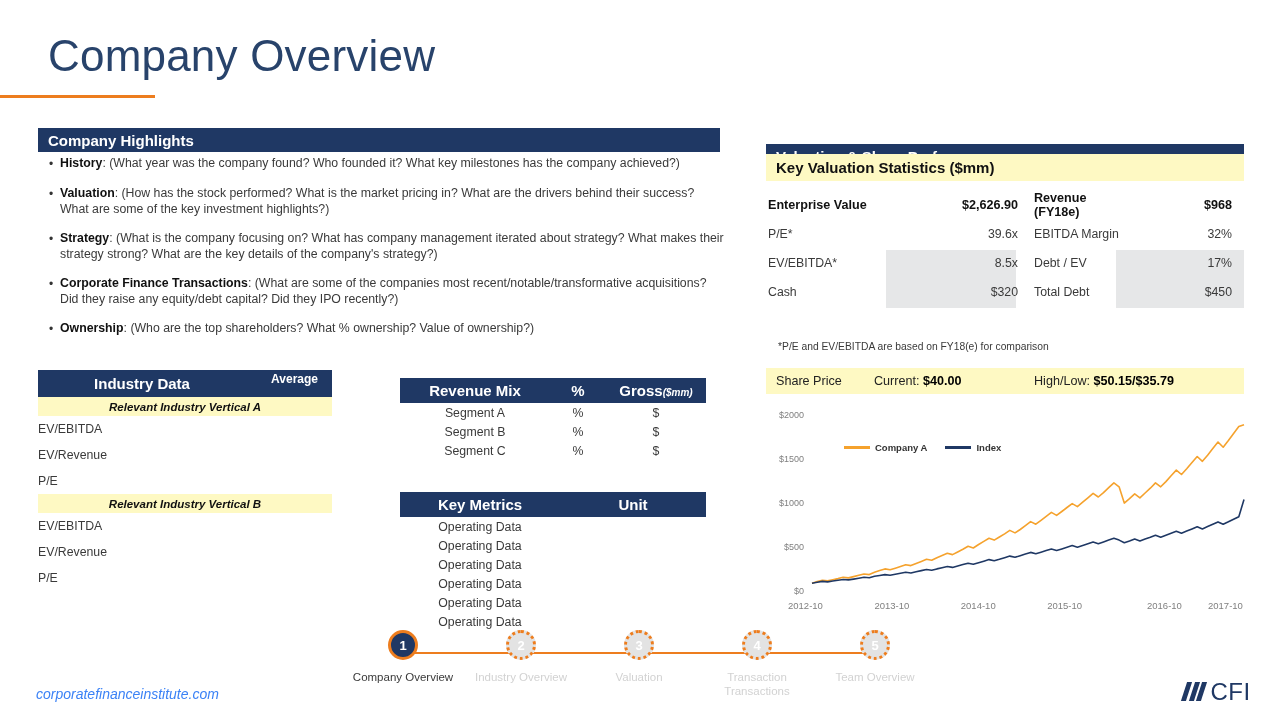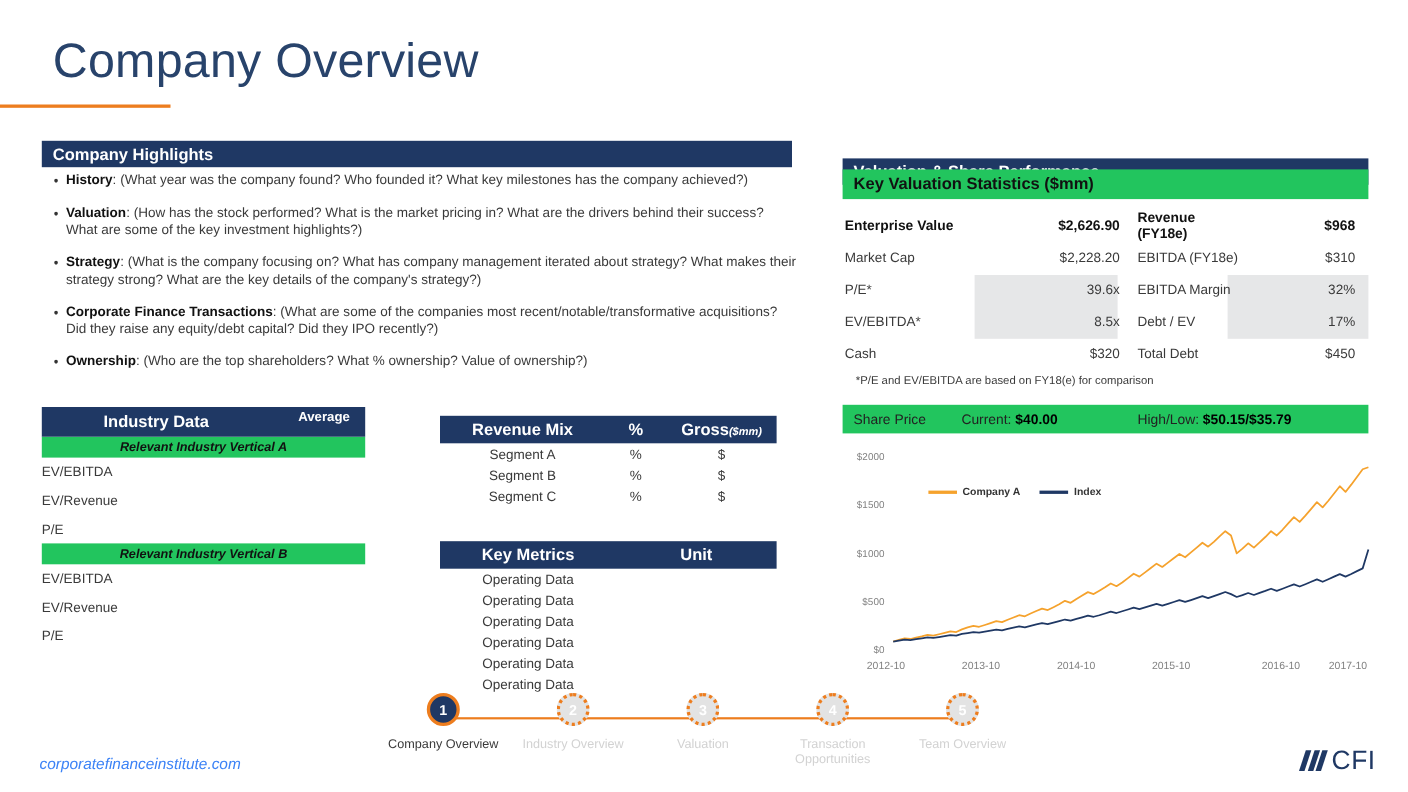--- a/index.html
+++ b/index.html
@@ -15,21 +15,21 @@
     font-weight:400;letter-spacing:.2px;line-height:1;
   }
   .title-rule{position:absolute;left:0px;top:95px;width:155px;height:3px;background:#ED7D1E;}
 
   
   .navybar{
     background:#1F3864;color:#fff;font-weight:bold;
     display:flex;align-items:center;box-sizing:border-box;
   }
   .orangebar{
-    background:#22c55e;color:#111;font-weight:bold;
+    background:#fef9c3;color:#111;font-weight:bold;
     display:flex;align-items:center;box-sizing:border-box;
   }
 
   
   #highlights-header{position:absolute;left:38px;top:128px;width:682px;height:24px;padding-left:10px;font-size:15px;}
   #highlights-list{position:absolute;left:42px;top:156px;width:682px;}
   .bullet{display:flex;margin-bottom:14px;}
   .bullet .dot{width:18px;flex:0 0 18px;font-size:12px;color:#333;line-height:15px;padding-top:1px;text-align:center;}
   .bullet .btxt{font-size:12.3px;line-height:15.5px;color:#3a3a3a;}
   .bullet .btxt b{color:#111;font-weight:bold;}
@@ -233,26 +233,20 @@
     <div class="vshade" id="vshade-left"></div>
     <div class="vshade" id="vshade-right"></div>
     <div id="valgrid-body">
         <div class="vrow first">
           <span class="lbl">Enterprise Value</span>
           <span class="val">$2,626.90</span>
           <span class="lbl2">Revenue (FY18e)</span>
           <span class="val2">$968</span>
         </div>
         <div class="vrow">
-          <span class="lbl">Market Cap</span>
-          <span class="val">$2,228.20</span>
-          <span class="lbl2">EBITDA (FY18e)</span>
-          <span class="val2">$310</span>
-        </div>
-        <div class="vrow">
           <span class="lbl">P/E*</span>
           <span class="val">39.6x</span>
           <span class="lbl2">EBITDA Margin</span>
           <span class="val2">32%</span>
         </div>
         <div class="vrow">
           <span class="lbl">EV/EBITDA*</span>
           <span class="val">8.5x</span>
           <span class="lbl2">Debt / EV</span>
           <span class="val2">17%</span>
@@ -313,21 +307,21 @@
 
   <div id="stepper">
       <div class="step-line" style="left: 63px; width: 472px;"></div>
       <div class="circle active" style="left: 48px;">1</div>
       <div class="steplabel active" style="left: 5px;">Company Overview</div>
       <div class="circle inactive" style="left: 166px;">2</div>
       <div class="steplabel inactive" style="left: 123px;">Industry Overview</div>
       <div class="circle inactive" style="left: 284px;">3</div>
       <div class="steplabel inactive" style="left: 241px;">Valuation</div>
       <div class="circle inactive" style="left: 402px;">4</div>
-      <div class="steplabel inactive" style="left: 359px;">Transaction Opportunities</div>
+      <div class="steplabel inactive" style="left: 359px;">Transaction Transactions</div>
       <div class="circle inactive" style="left: 520px;">5</div>
       <div class="steplabel inactive" style="left: 477px;">Team Overview</div>
     </div>
 
   <div id="site">corporatefinanceinstitute.com</div>
   <div id="logo">
     <span class="bars">
       <span class="bar"></span>
         <span class="bar"></span>
         <span class="bar"></span>

